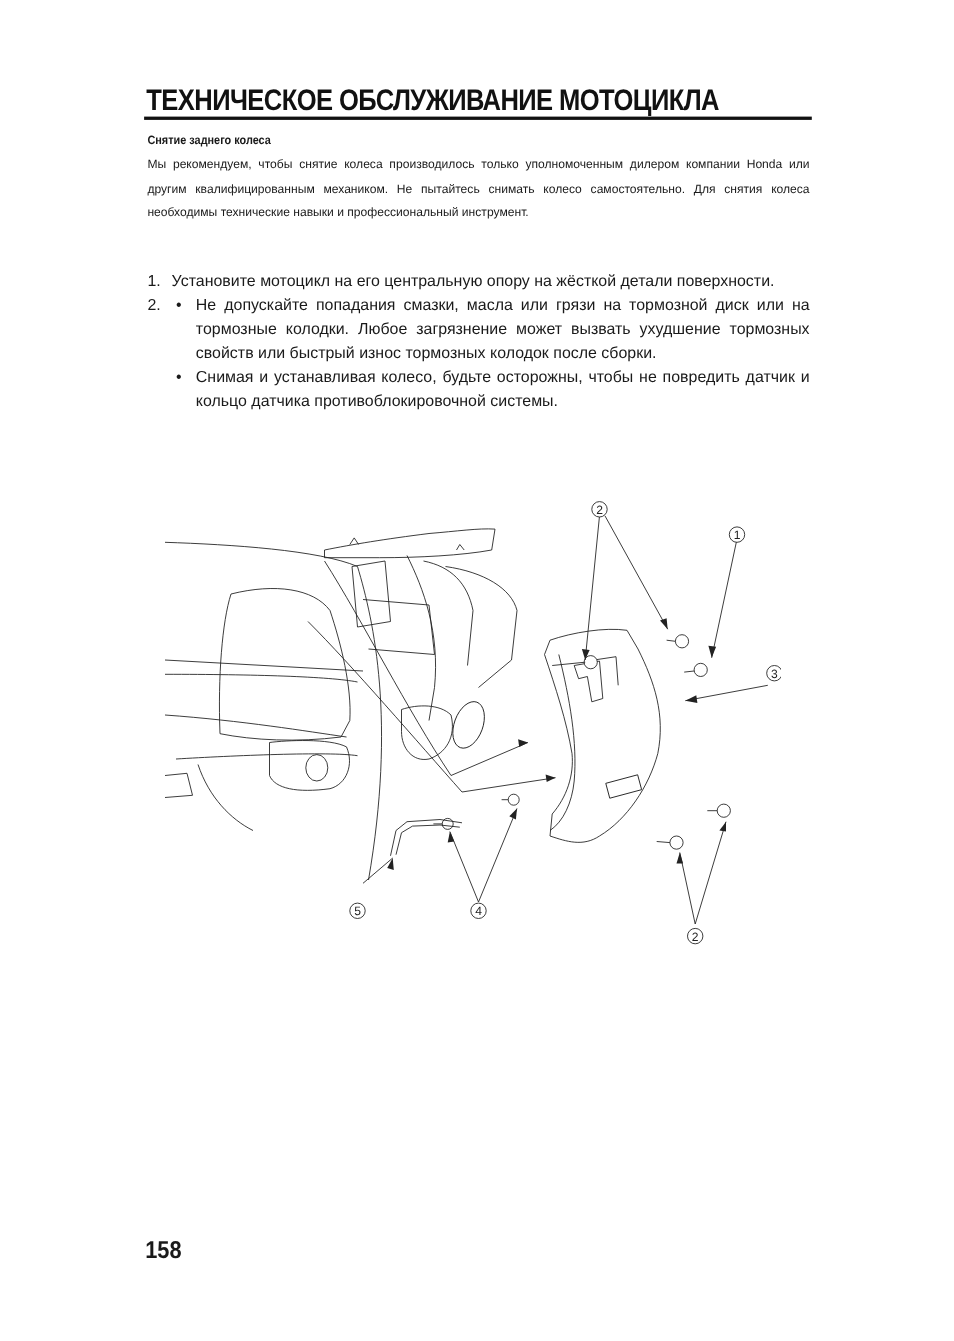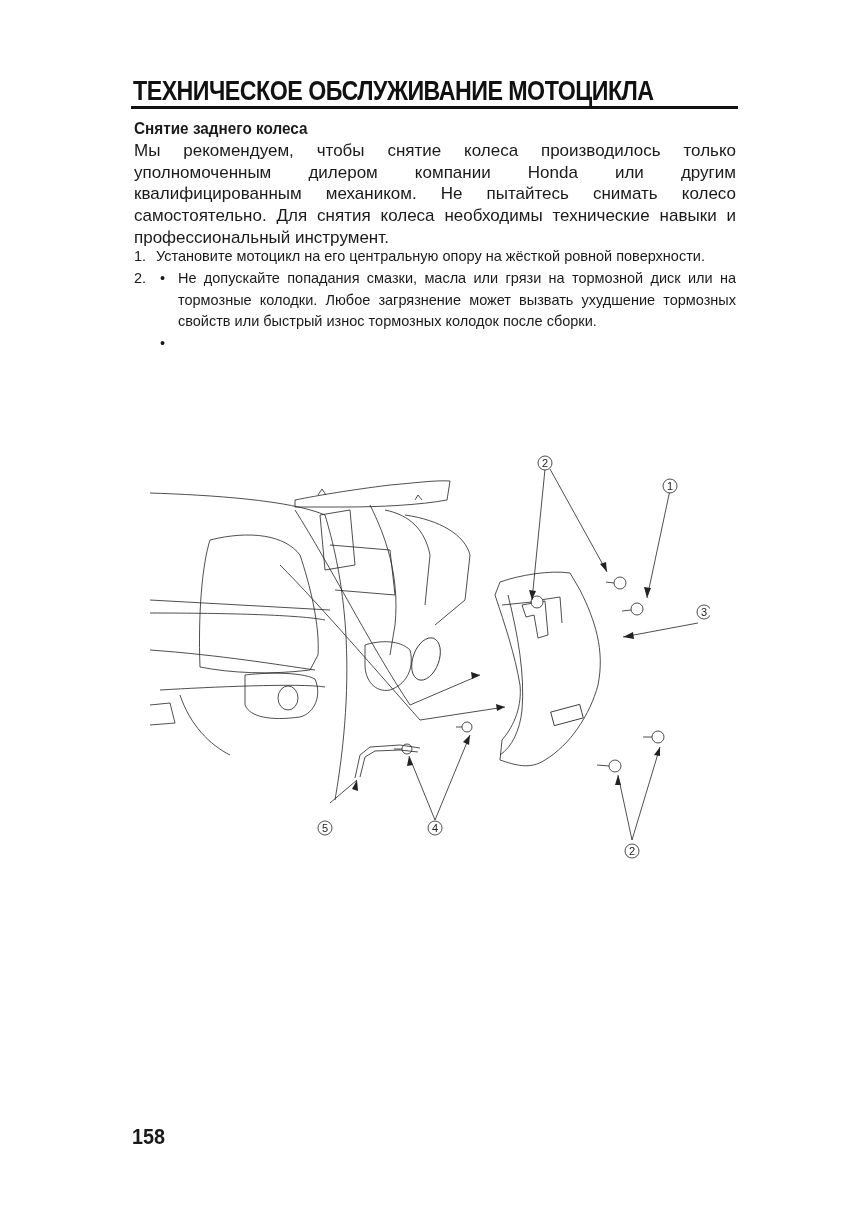--- a/index.html
+++ b/index.html
@@ -1,19 +1,19 @@
 <!DOCTYPE html>
 <html><head>
 <meta charset="utf-8">
 <style>
   html, body { margin: 0; padding: 0; background: #ffffff; }
   body { width: 867px; height: 1219px; position: relative; overflow: hidden; color: #1a1a1a; font-family: "Liberation Sans", sans-serif; }
   .title { position: absolute; left: 133px; top: 76px; font-size: 27px; font-weight: bold; letter-spacing: -0.6px; transform: scaleX(0.86); transform-origin: left; white-space: nowrap; color: #111; }
   .rule { position: absolute; left: 131px; top: 106px; width: 607px; height: 3px; background: #111; }
-  .section { position: absolute; left: 134px; top: 118px; width: 602px; font-size: 17px; line-height: 21.8px; }
+  .section { position: absolute; left: 134px; top: 118px; width: 602px; font-size: 11px; line-height: 21.8px; }
   .subhead { font-weight: bold; transform: scaleX(0.9); transform-origin: left; display: inline-block; }
   .para { text-align: justify; text-align-last: left; }
   .steps { position: absolute; left: 134px; top: 246px; width: 602px; font-size: 14.5px; line-height: 21.8px; }
   .step { position: relative; padding-left: 22px; text-align: justify; }
   .step .num { position: absolute; left: 0; top: 0; }
   .bullets { margin: 0; padding: 0; }
   .bullet { position: relative; padding-left: 22px; margin-left: 0; text-align: justify; }
   .bullet .dot { position: absolute; left: 4px; top: 0; }
   .figure { position: absolute; left: 150px; top: 455px; width: 560px; height: 420px; }
   .page-num { position: absolute; left: 132px; top: 1124px; font-size: 22px; font-weight: bold; transform: scaleX(0.9); transform-origin: left; }
@@ -26,31 +26,32 @@
 <div class="rule"></div>
 
 <div class="section">
   <div class="subhead">Снятие заднего колеса</div>
   <div class="para">Мы рекомендуем, чтобы снятие колеса производилось только уполномоченным дилером компании Honda или другим квалифицированным механиком. Не пытайтесь снимать колесо самостоятельно. Для снятия колеса необходимы технические навыки и профессиональный инструмент.</div>
 </div>
 
 <div class="steps">
   <div class="step">
     <span class="num">1.</span>
-    <span>Установите мотоцикл на его центральную опору на жёсткой ровной поверхности.</span>
+    <span>Установите мотоцикл на его центральную опору на жёсткой детали поверхности.</span>
   </div>
   <div class="step">
     <span class="num">2.</span>
     <div class="bullets">
       <div class="bullet">
         <span class="dot">•</span>
         <span>Не допускайте попадания смазки, масла или грязи на тормозной диск или на тормозные колодки. Любое загрязнение может вызвать ухудшение тормозных свойств или быстрый износ тормозных колодок после сборки.</span>
       </div>
       <div class="bullet">
         <span class="dot">•</span>
+        <span>Снимая и устанавливая колесо, будьте осторожны, чтобы не повредить датчик и кольцо датчика противоблокировочной системы.</span>
       </div>
     </div>
   </div>
 </div>
 
 <div class="figure">
   <svg width="560" height="420" viewBox="0 0 560 420" fill="none" stroke="#222" stroke-width="0.8">
 
     <path d="M0 38 C60 40 140 45 175 60 C190 110 210 200 185 345"></path>
     <path d="M60 85 C100 75 135 80 150 100 C160 130 170 170 168 200 L160 215 C120 220 80 218 50 212 C48 160 52 110 60 85 Z"></path>

